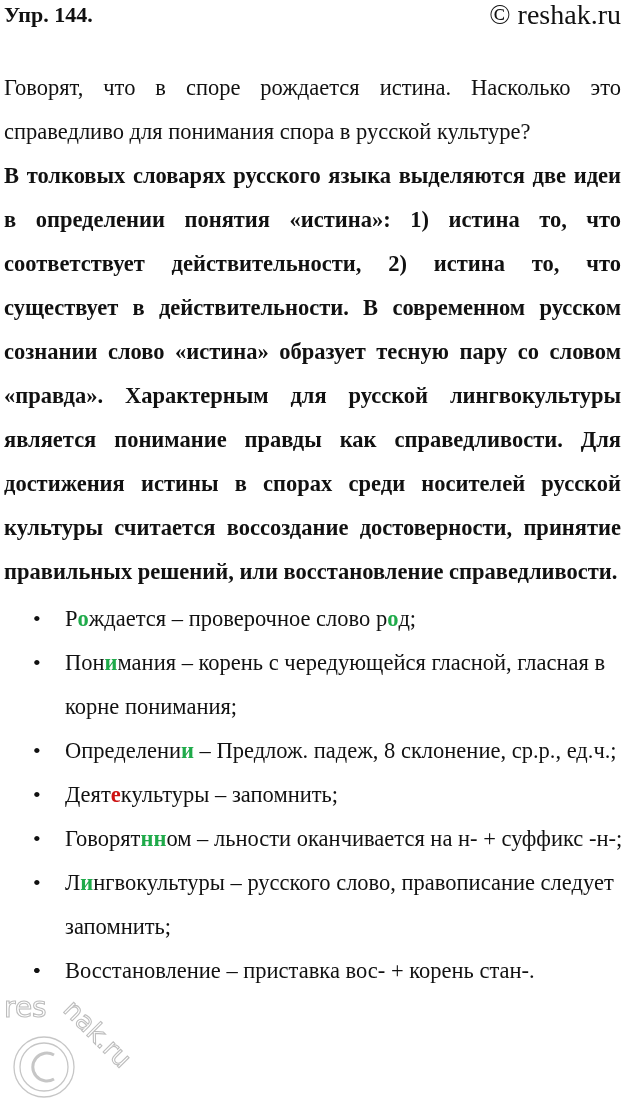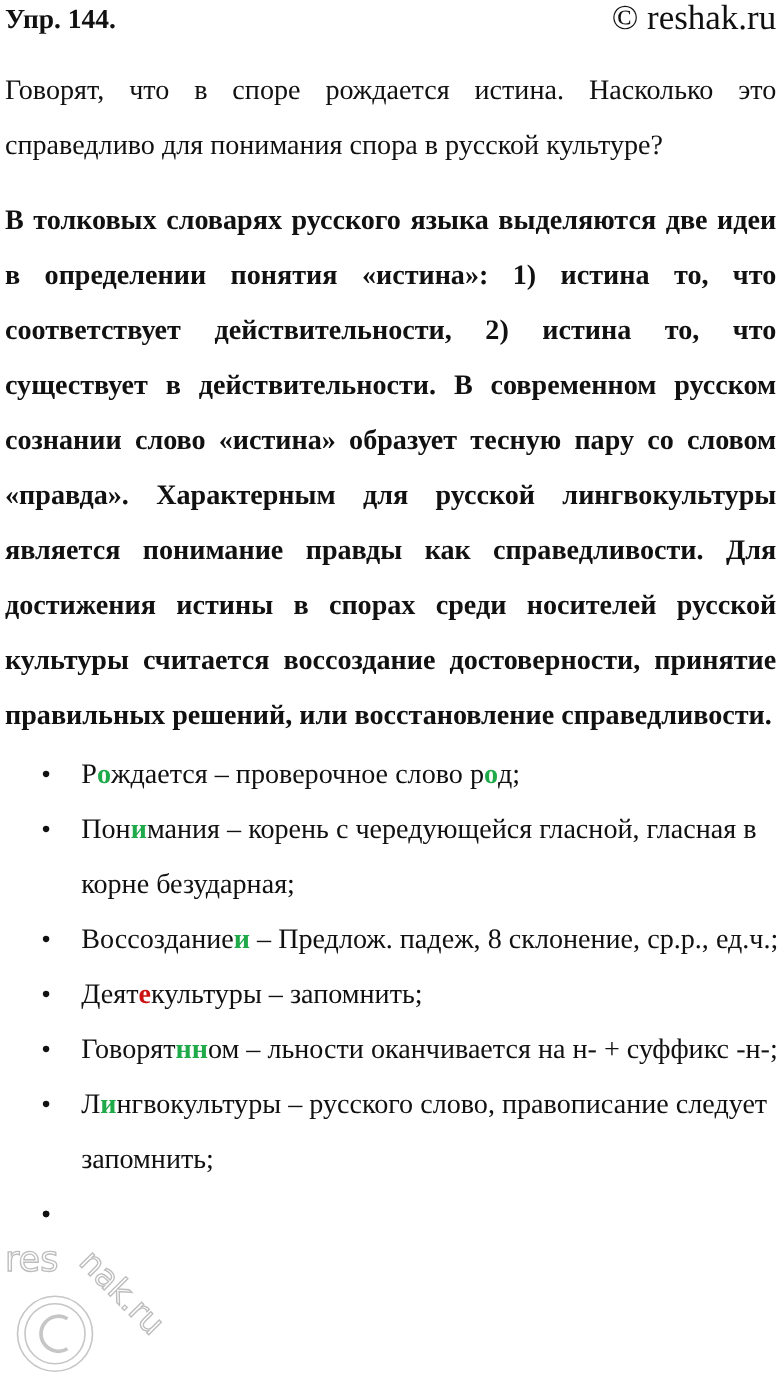--- a/index.html
+++ b/index.html
@@ -17,21 +17,21 @@
   }
   .copyright {
     position: absolute; right: 6px; top: 2px;
     font-size: 28px; line-height: 26px;
   }
   .para {
     position: absolute; left: 4px; width: 617px;
     font-size: 22.5px; line-height: 44px;
     text-align: justify; text-align-last: left;
   }
-  .p1 { top: 50px; }
+  .p1 { top: 66px; }
   .p2 { top: 154px; font-weight: bold; }
   .list {
     position: absolute; left: 0; top: 597px; width: 627px;
     margin: 0; padding: 0; list-style: none;
     font-size: 22.5px; line-height: 44px;
   }
   .list li {
     position: relative; padding-left: 65px; margin: 0;
   }
   .bullet {
@@ -54,39 +54,39 @@
 </div>
 
 <div class="para p1">Говорят, что в споре рождается истина. Насколько это справедливо для понимания спора в русской культуре?</div>
 <div class="para p2">В толковых словарях русского языка выделяются две идеи в определении понятия «истина»: 1) истина то, что соответствует действительности, 2) истина то, что существует в действительности. В современном русском сознании слово «истина» образует тесную пару со словом «правда». Характерным для русской лингвокультуры является понимание правды как справедливости. Для достижения истины в спорах среди носителей русской культуры считается воссоздание достоверности, принятие правильных решений, или восстановление справедливости.</div>
 
 <ul class="list">
   <li>
     <span class="bullet">•</span><span>Р</span><span class="hl-green">о</span><span>ждается – проверочное слово р</span><span class="hl-green">о</span><span>д;</span>
   </li>
   <li>
-    <span class="bullet">•</span><span>Пон</span><span class="hl-green">и</span><span>мания – корень с чередующейся гласной, гласная в корне безударная;</span>
+    <span class="bullet">•</span><span>Пон</span><span class="hl-green">и</span><span>мания – корень с чередующейся гласной, гласная в корне понимания;</span>
   </li>
   <li>
-    <span class="bullet">•</span><span>Воссоздание</span><span class="hl-green">и</span><span> – Предлож. падеж, 8 склонение, ср.р., ед.ч.;</span>
+    <span class="bullet">•</span><span>Определени</span><span class="hl-green">и</span><span> – Предлож. падеж, 8 склонение, ср.р., ед.ч.;</span>
   </li>
   <li>
     <span class="bullet">•</span><span>Деят</span><span class="hl-red">е</span><span>культуры – запомнить;</span>
   </li>
   <li>
     <span class="bullet">•</span><span>Говорят</span><span class="hl-green">нн</span><span>ом – льности оканчивается на н- + суффикс -н-;</span>
   </li>
   <li>
     <span class="bullet">•</span><span>Л</span><span class="hl-green">и</span><span>нгвокультуры – русского слово, правописание следует запомнить;</span>
   </li>
   <li>
     <span class="bullet">•</span>
   </li>
   <li>
-    <span class="bullet">•</span>
+    <span class="bullet">•</span><span>Восстановление – приставка вос- + корень стан-.</span>
   </li>
 </ul>
 
 <svg class="watermark" viewBox="0 0 150 114" xmlns="http://www.w3.org/2000/svg">
   <g fill="none" stroke="#bdbdbd" stroke-width="1.3" opacity="0.85">
     <circle cx="42" cy="72" r="30"></circle>
     <circle cx="42" cy="72" r="24"></circle>
     <path d="M52 60 A14 14 0 1 0 52 84" stroke-width="3"></path>
   </g>
   <text x="2" y="22" font-family="DejaVu Sans, sans-serif" font-size="28" fill="none" stroke="#bdbdbd" stroke-width="1.1">res</text>

